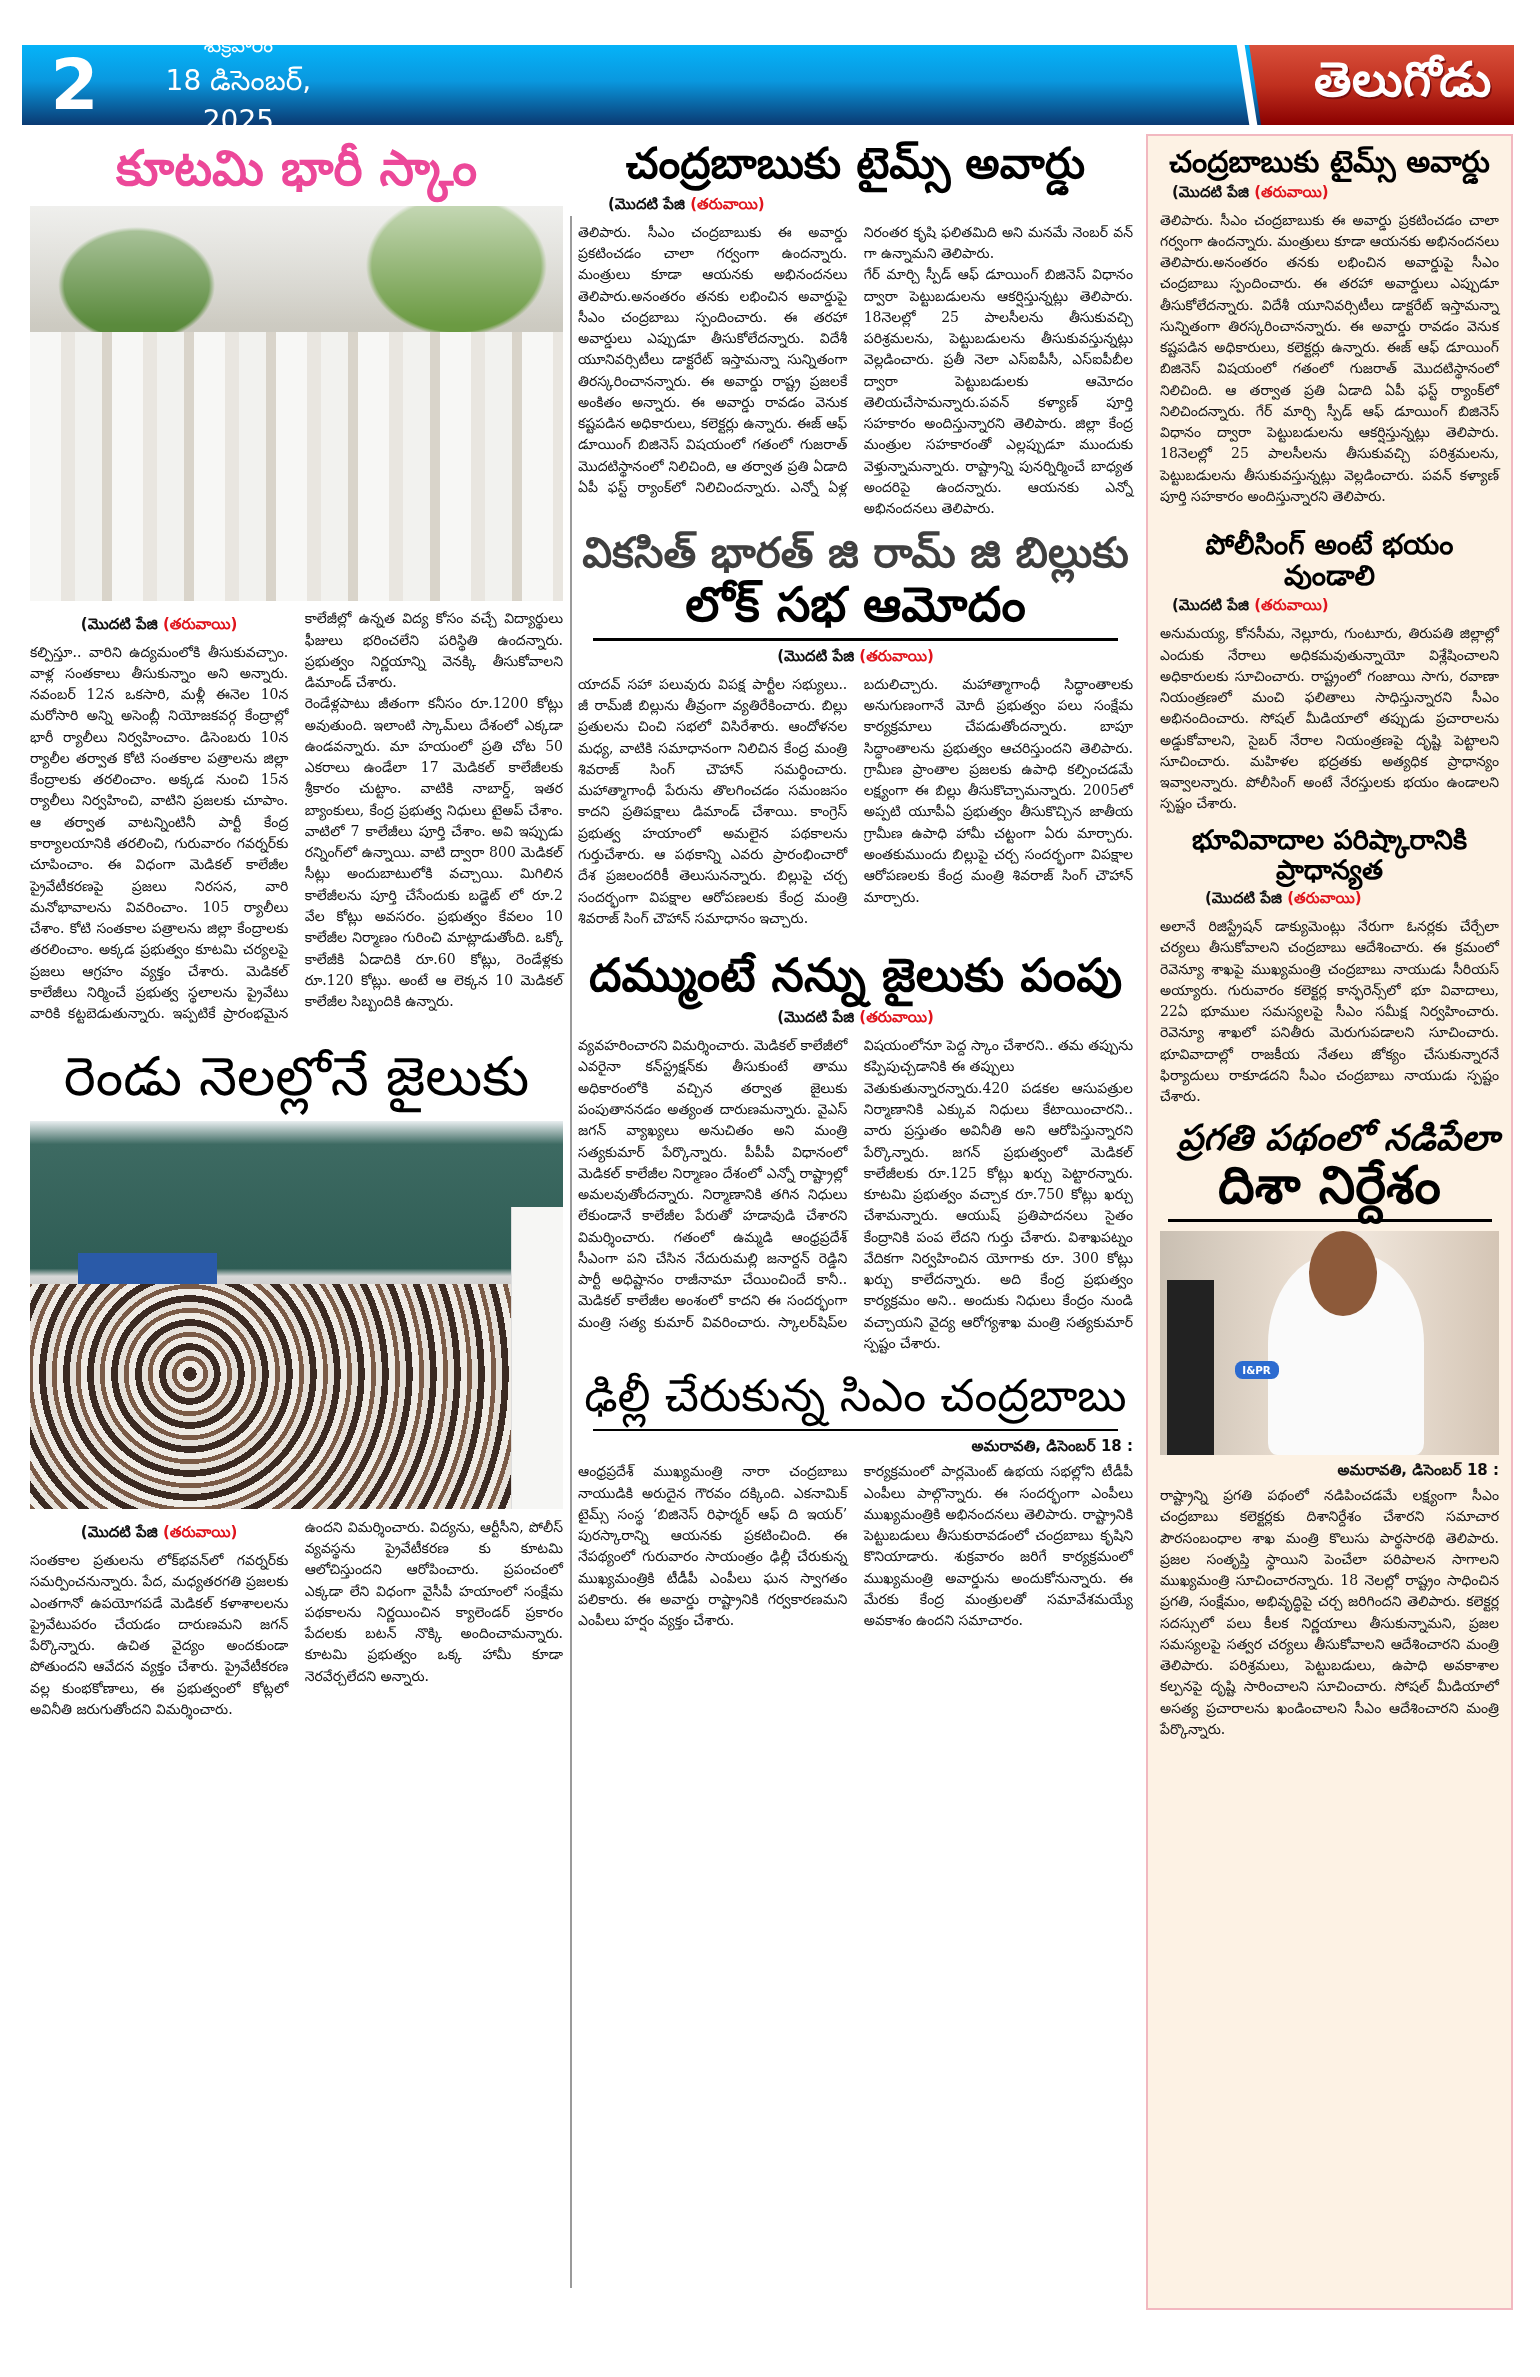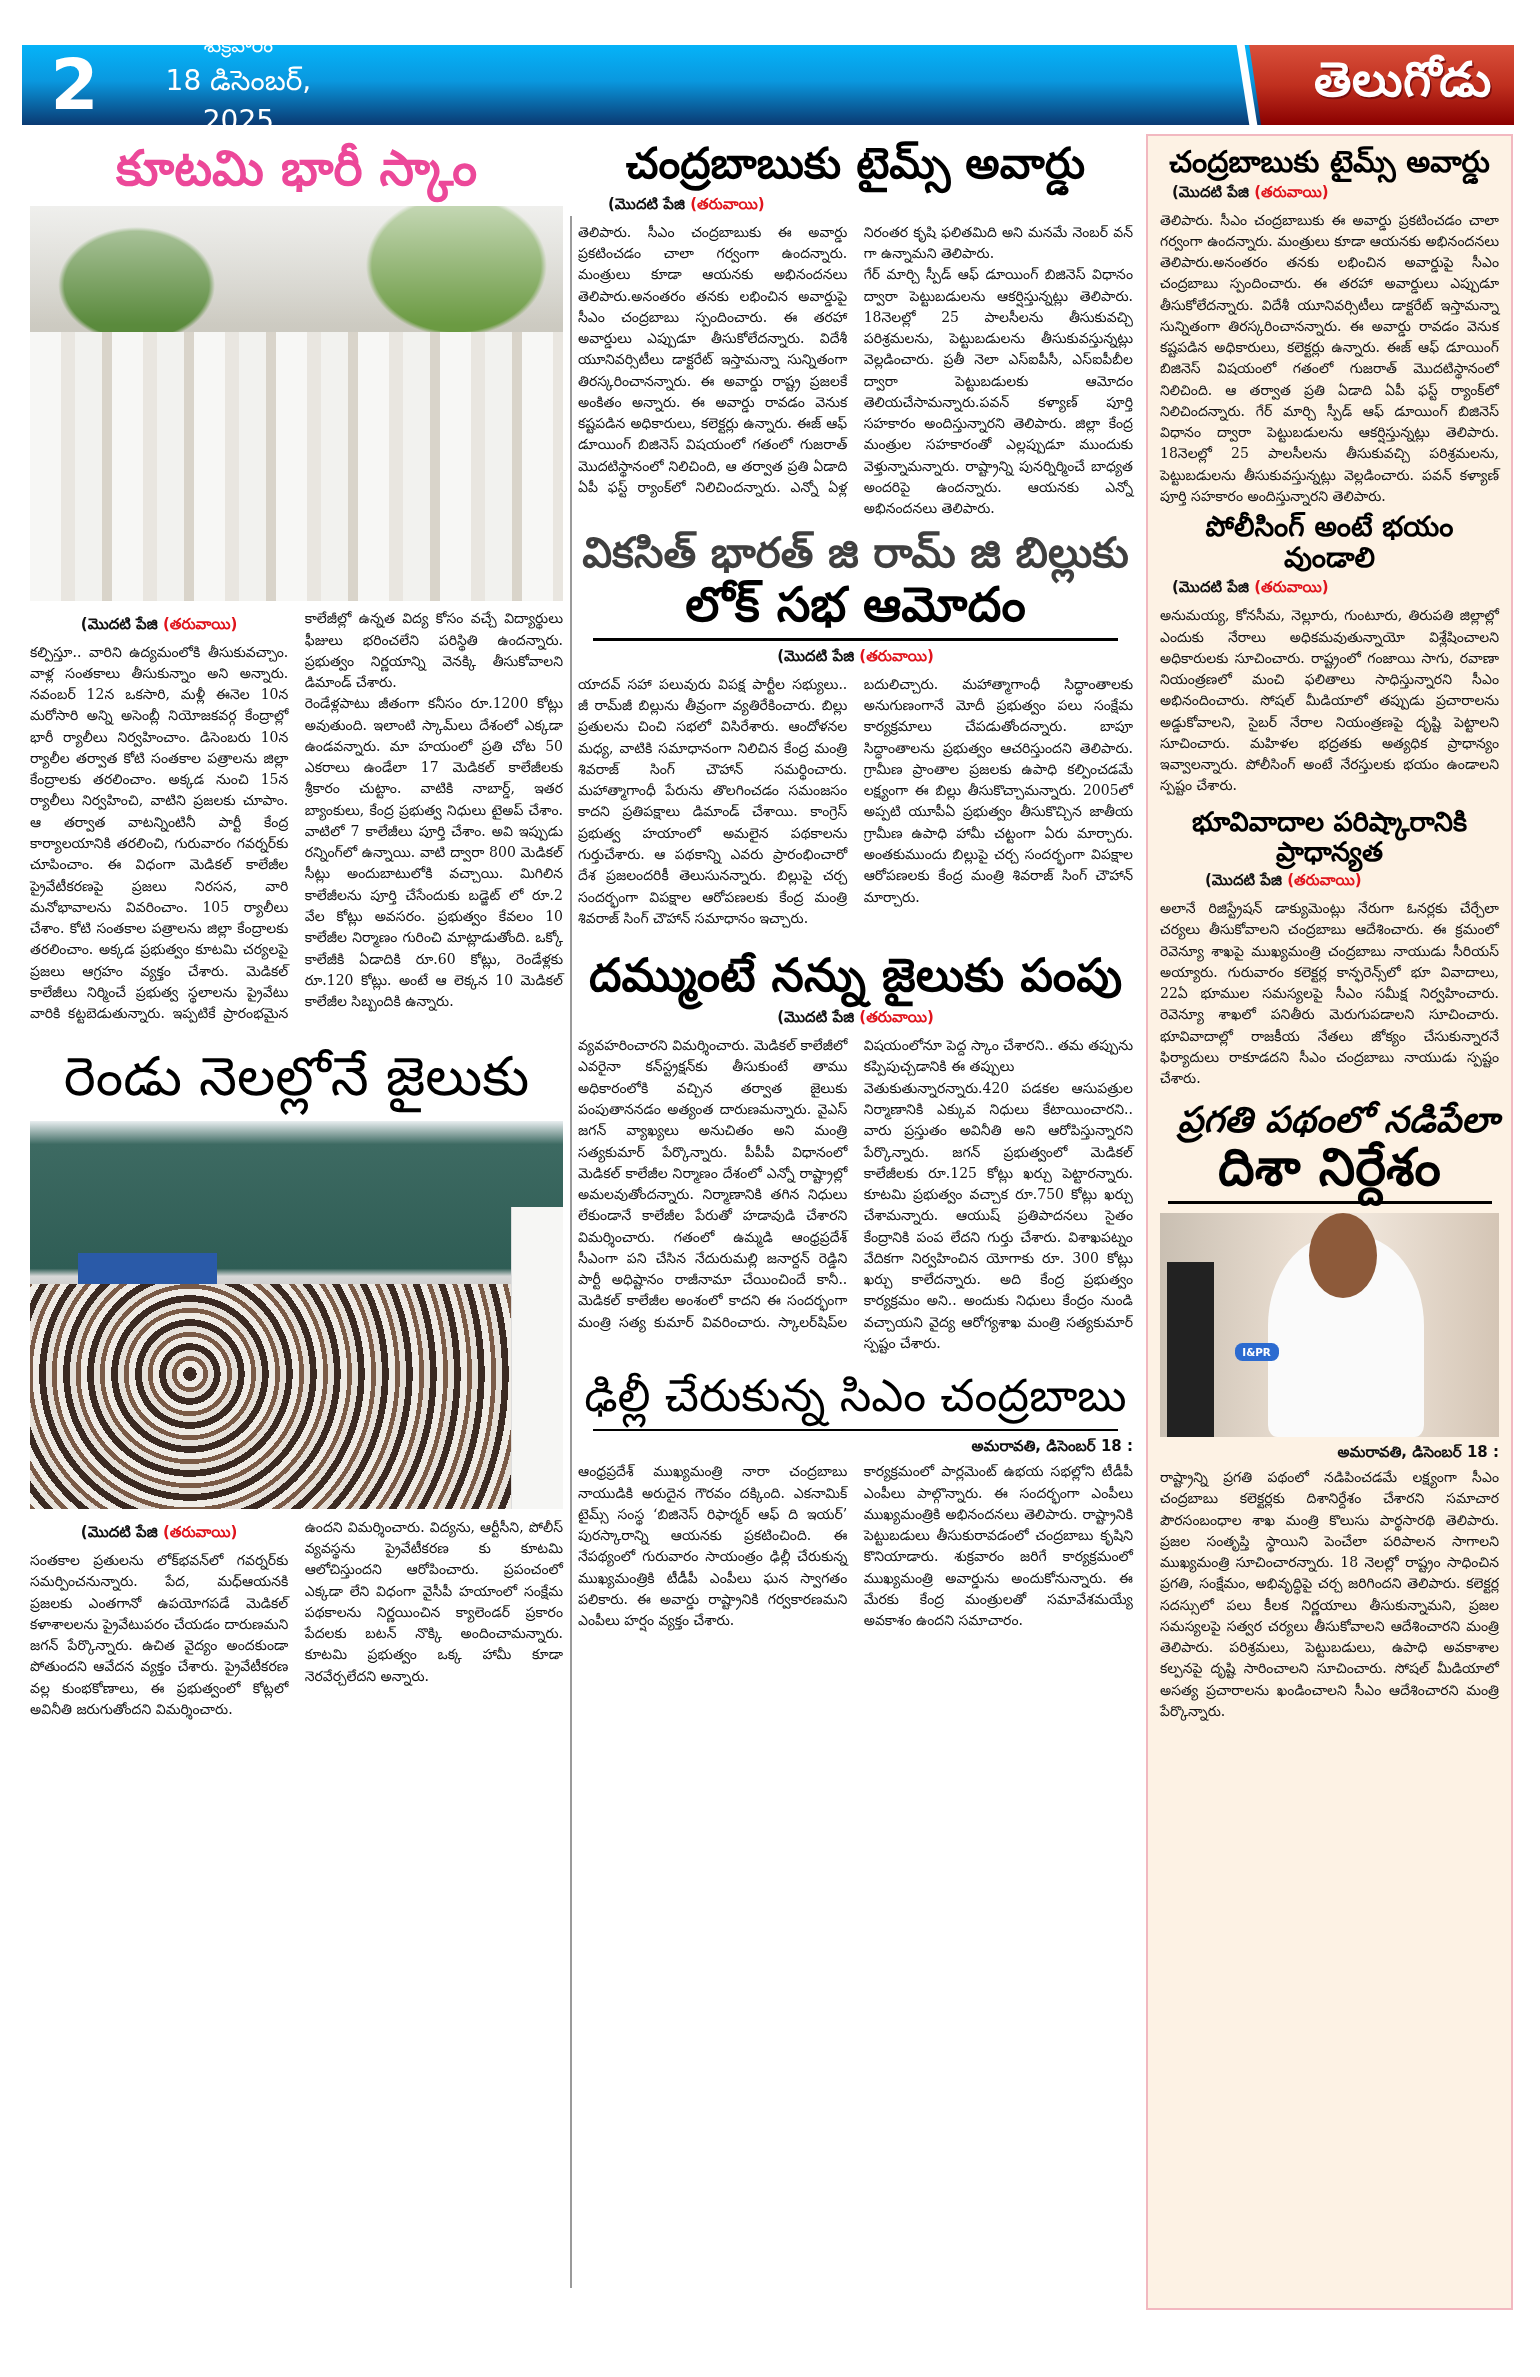--- a/index.html
+++ b/index.html
@@ -99,21 +99,21 @@
 
   <article style="margin-top:18px">
     <h1 class="hl hl-black hl-serif" style="font-size:54px;padding:4.5px 0 15px;">రెండు నెలల్లోనే జైలుకు</h1>
     <div class="photo photo-crowd" title="ప్రజలకు అభివాదం చేస్తున్న నాయకుడు">
       <div class="banner"></div>
       <div class="crowd"></div>
       <div class="leader"></div>
     </div>
     <div class="body2" style="margin-top:7.5px">
       <div class="byline"><span>(మొదటి పేజి </span><span class="cont">(తరువాయి)</span></div>
-      <p>సంతకాల ప్రతులను లోక్‌భవన్‌లో గవర్నర్‌కు సమర్పించనున్నారు. పేద, మధ్ఆయనకి ప్రజలకు ఎంతగానో ఉపయోగపడే మెడికల్ కళాశాలలను ప్రైవేటుపరం చేయడం దారుణమని జగన్ పేర్కొన్నారు. ఉచిత వైద్యం అందకుండా పోతుందని ఆవేదన వ్యక్తం చేశారు. ప్రైవేటీకరణ వల్ల కుంభకోణాలు, ఈ ప్రభుత్వంలో కోట్లలో అవినీతి జరుగుతోందని విమర్శించారు.</p>
+      <p>సంతకాల ప్రతులను లోక్‌భవన్‌లో గవర్నర్‌కు సమర్పించనున్నారు. పేద, మధ్యతరగతి ప్రజలకు ఎంతగానో ఉపయోగపడే మెడికల్ కళాశాలలను ప్రైవేటుపరం చేయడం దారుణమని జగన్ పేర్కొన్నారు. ఉచిత వైద్యం అందకుండా పోతుందని ఆవేదన వ్యక్తం చేశారు. ప్రైవేటీకరణ వల్ల కుంభకోణాలు, ఈ ప్రభుత్వంలో కోట్లలో అవినీతి జరుగుతోందని విమర్శించారు.</p>
       <p>ఉందని విమర్శించారు. విద్యను, ఆర్టీసీని, పోలీస్ వ్యవస్థను ప్రైవేటీకరణ కు కూటమి ఆలోచిస్తుందని ఆరోపించారు. ప్రపంచంలో ఎక్కడా లేని విధంగా వైసీపీ హయాంలో సంక్షేమ పథకాలను నిర్ణయించిన క్యాలెండర్ ప్రకారం పేదలకు బటన్ నొక్కి అందించామన్నారు. కూటమి ప్రభుత్వం ఒక్క హామీ కూడా నెరవేర్చలేదని అన్నారు.</p>
     </div>
   </article>
 </section>
 
 <section class="col col-mid">
   <article>
     <h1 class="hl hl-black" style="font-size:43px;padding:6px 0 3px;">చంద్రబాబుకు టైమ్స్ అవార్డు</h1>
     <div class="byline left"><span>(మొదటి పేజి </span><span class="cont">(తరువాయి)</span></div>
     <div class="body2">
@@ -153,21 +153,21 @@
   </article>
 </section>
 
 <aside class="col col-right">
   <article>
     <h2 class="hl hl-black" style="font-size:30px;">చంద్రబాబుకు టైమ్స్ అవార్డు</h2>
     <div class="byline left" style="padding-left:12px"><span>(మొదటి పేజి </span><span class="cont">(తరువాయి)</span></div>
     <p class="body1">తెలిపారు. సీఎం చంద్రబాబుకు ఈ అవార్డు ప్రకటించడం చాలా గర్వంగా ఉందన్నారు. మంత్రులు కూడా ఆయనకు అభినందనలు తెలిపారు.అనంతరం తనకు లభించిన అవార్డుపై సీఎం చంద్రబాబు స్పందించారు. ఈ తరహా అవార్డులు ఎప్పుడూ తీసుకోలేదన్నారు. విదేశీ యూనివర్సిటీలు డాక్టరేట్ ఇస్తామన్నా సున్నితంగా తిరస్కరించానన్నారు. ఈ అవార్డు రావడం వెనుక కష్టపడిన అధికారులు, కలెక్టర్లు ఉన్నారు. ఈజ్ ఆఫ్ డూయింగ్ బిజినెస్ విషయంలో గతంలో గుజరాత్ మొదటిస్థానంలో నిలిచింది. ఆ తర్వాత ప్రతి ఏడాది ఏపీ ఫస్ట్ ర్యాంక్‌లో నిలిచిందన్నారు. గేర్ మార్చి స్పీడ్ ఆఫ్ డూయింగ్ బిజినెస్ విధానం ద్వారా పెట్టుబడులను ఆకర్షిస్తున్నట్లు తెలిపారు. 18నెలల్లో 25 పాలసీలను తీసుకువచ్చి పరిశ్రమలను, పెట్టుబడులను తీసుకువస్తున్నట్లు వెల్లడించారు. పవన్ కళ్యాణ్ పూర్తి సహకారం అందిస్తున్నారని తెలిపారు.</p>
   </article>
 
-  <article style="margin-top:5px">
+  <article style="margin-top:23px">
     <h2 class="hl hl-black" style="font-size:28px;">పోలీసింగ్ అంటే భయం వుండాలి</h2>
     <div class="byline left" style="padding-left:12px"><span>(మొదటి పేజి </span><span class="cont">(తరువాయి)</span></div>
     <p class="body1">అనుమయ్య, కోనసీమ, నెల్లూరు, గుంటూరు, తిరుపతి జిల్లాల్లో ఎందుకు నేరాలు అధికమవుతున్నాయో విశ్లేషించాలని అధికారులకు సూచించారు. రాష్ట్రంలో గంజాయి సాగు, రవాణా నియంత్రణలో మంచి ఫలితాలు సాధిస్తున్నారని సీఎం అభినందించారు. సోషల్ మీడియాలో తప్పుడు ప్రచారాలను అడ్డుకోవాలని, సైబర్ నేరాల నియంత్రణపై దృష్టి పెట్టాలని సూచించారు. మహిళల భద్రతకు అత్యధిక ప్రాధాన్యం ఇవ్వాలన్నారు. పోలీసింగ్ అంటే నేరస్తులకు భయం ఉండాలని స్పష్టం చేశారు.</p>
   </article>
 
   <article style="margin-top:10.4px">
     <h2 class="hl hl-black" style="font-size:27px;">భూవివాదాల పరిష్కారానికి ప్రాధాన్యత</h2>
     <div class="byline left" style="padding-left:45px"><span>(మొదటి పేజి </span><span class="cont">(తరువాయి)</span></div>
     <p class="body1">అలానే రిజిస్ట్రేషన్ డాక్యుమెంట్లు నేరుగా ఓనర్లకు చేర్చేలా చర్యలు తీసుకోవాలని చంద్రబాబు ఆదేశించారు. ఈ క్రమంలో రెవెన్యూ శాఖపై ముఖ్యమంత్రి చంద్రబాబు నాయుడు సీరియస్ అయ్యారు. గురువారం కలెక్టర్ల కాన్ఫరెన్స్‌లో భూ వివాదాలు, 22ఏ భూముల సమస్యలపై సీఎం సమీక్ష నిర్వహించారు. రెవెన్యూ శాఖలో పనితీరు మెరుగుపడాలని సూచించారు. భూవివాదాల్లో రాజకీయ నేతలు జోక్యం చేసుకున్నారనే ఫిర్యాదులు రాకూడదని సీఎం చంద్రబాబు నాయుడు స్పష్టం చేశారు.</p>
   </article>

